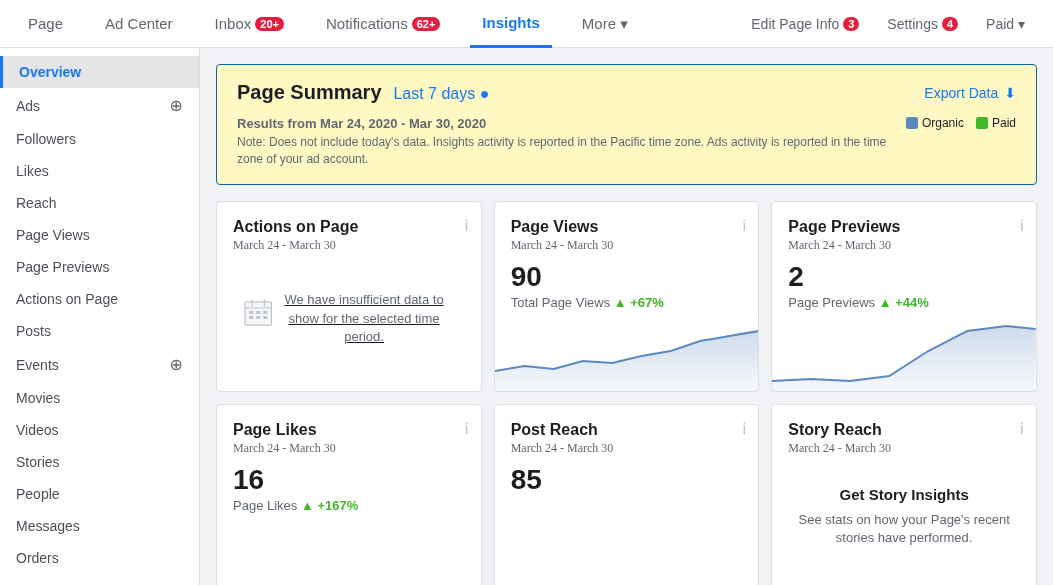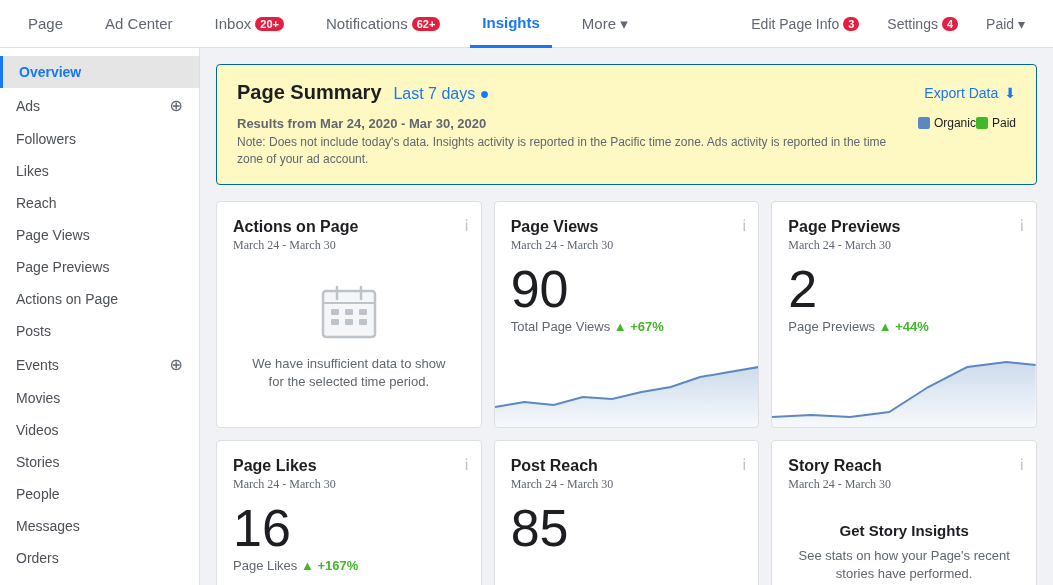--- a/index.html
+++ b/index.html
@@ -126,21 +126,21 @@
       font-size: 12px;
       color: #606770;
       display: flex;
       align-items: flex-start;
       gap: 12px;
     }
     .note-text { flex: 1; line-height: 1.4; }
     .legend {
       display: flex;
       align-items: center;
-      gap: 0;
+      gap: 12px;
       flex-shrink: 0;
     }
     .legend-item { display: flex; align-items: center; gap: 4px; font-size: 12px; color: #1c1e21; }
     .legend-dot { width: 12px; height: 12px; border-radius: 2px; }
 
     
     .grid-row {
       display: grid;
       grid-template-columns: 1fr 1fr 1fr;
       gap: 12px;
@@ -171,41 +171,41 @@
       color: #1c1e21;
       margin-bottom: 2px;
     }
     .card-date {
       font-size: 12px;
       color: #606770;
       margin-bottom: 10px;
       font-family: Liberation Serif, serif;
     }
     .card-number {
-      font-size: 52px;
-      font-weight: 400;
+      font-size: 28px;
+      font-weight: 700;
       color: #1c1e21;
       line-height: 1;
       margin-bottom: 4px;
     }
     .card-sub {
       font-size: 13px;
       color: #606770;
       margin-bottom: 8px;
     }
     .trend-up { color: #42b72a; font-weight: 600; }
 
     
     .no-data {
       display: flex;
-      flex-direction: column;
       align-items: center;
       justify-content: flex-start;
       padding: 20px 10px;
       text-align: center;
+      text-decoration: underline;
     }
     .calendar-icon {
       width: 60px;
       height: 60px;
       margin-bottom: 12px;
     }
     .no-data-text {
       font-size: 13px;
       color: #606770;
       line-height: 1.4;

